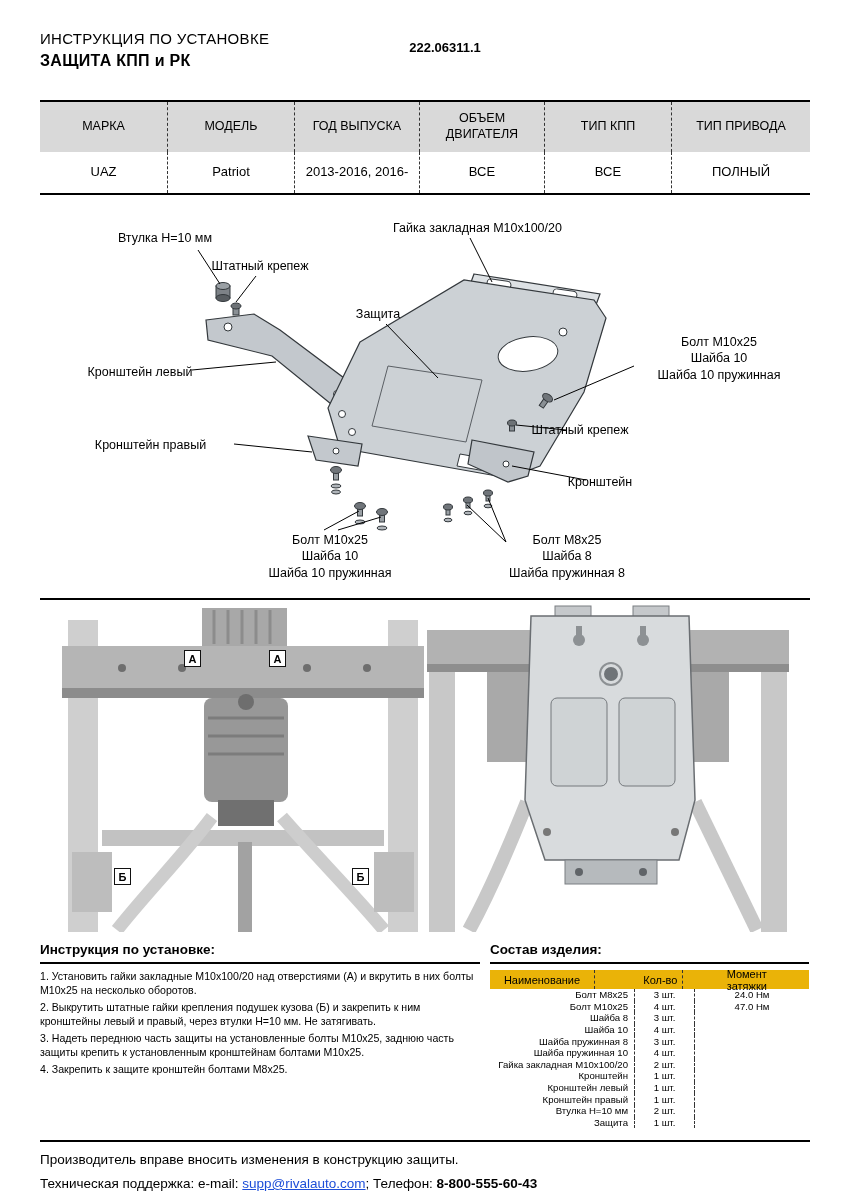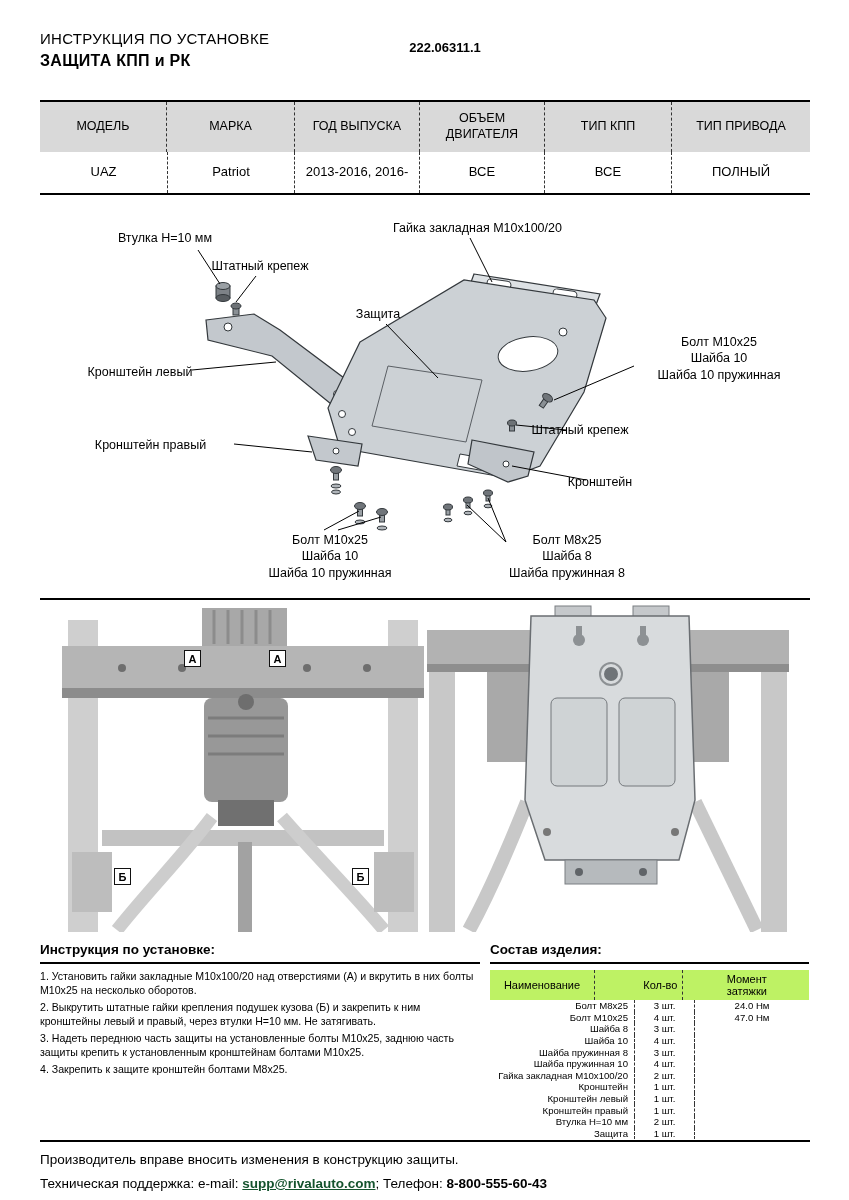--- a/index.html
+++ b/index.html
@@ -44,48 +44,48 @@
             font-size:11px; font-weight:bold; }
 
   
   .sec-title { font-size:13.5px; font-weight:bold; margin-bottom:5px; }
   .bar { height:2px; background:#000; margin-bottom:6px; }
   .inst { left:40px; top:942px; width:440px; }
   .step { font-size:10.6px; line-height:1.32; margin-bottom:3px; }
 
   .parts { left:490px; top:942px; width:319px; }
   .pc { display:flex; align-items:center; }
-  .phead { display:flex; background:#bef264; height:30px;gap:44px; }
+  .phead { display:flex; background:#eab308; height:19px;gap:44px; }
   .phead .pc { justify-content:center; font-size:11px; height:100%; }
   .pc-name { width:145px; border-right:1px dashed #333; }
   .pc-qty { width:60px; border-right:1px dashed #333; }
   .pc-torque { width:114px; }
   .prow { display:flex; height:11.6px; font-size:9.6px; }
   .prow .pc-name { justify-content:flex-end; text-align:right; padding-right:6px; }
   .prow .pc-qty, .prow .pc-torque { justify-content:center; }
 
   
   .footer-line1 { left:40px; top:1152px; font-size:13.5px; }
   .footer-line2 { left:40px; top:1176px; font-size:13.5px; }
-  .email { color:#14532d; font-weight:bold; text-decoration:underline; }
+  .email { color:#1d4ed8; font-weight:normal; text-decoration:underline; }
   .phone { font-weight:bold; }
 </style>
 </head>
 <body>
 
 <div class="page">
 
   <div class="abs title-line1">ИНСТРУКЦИЯ ПО УСТАНОВКЕ</div>
   <div class="abs title-line2">ЗАЩИТА КПП и РК</div>
   <div class="abs part-number">222.06311.1</div>
 
   <div class="abs spec">
     <div class="srow head">
+      <div class="scell c0">МАРКА</div>
       <div class="scell c1">МОДЕЛЬ</div>
-      <div class="scell c0">МАРКА</div>
       <div class="scell c2">ГОД ВЫПУСКА</div>
       <div class="scell c3">ОБЪЕМ ДВИГАТЕЛЯ</div>
       <div class="scell c4">ТИП КПП</div>
       <div class="scell c5">ТИП ПРИВОДА</div>
     </div>
     <div class="srow data">
       <div class="scell c0">UAZ</div>
       <div class="scell c1">Patriot</div>
       <div class="scell c2">2013-2016, 2016-</div>
       <div class="scell c3">ВСЕ</div>

